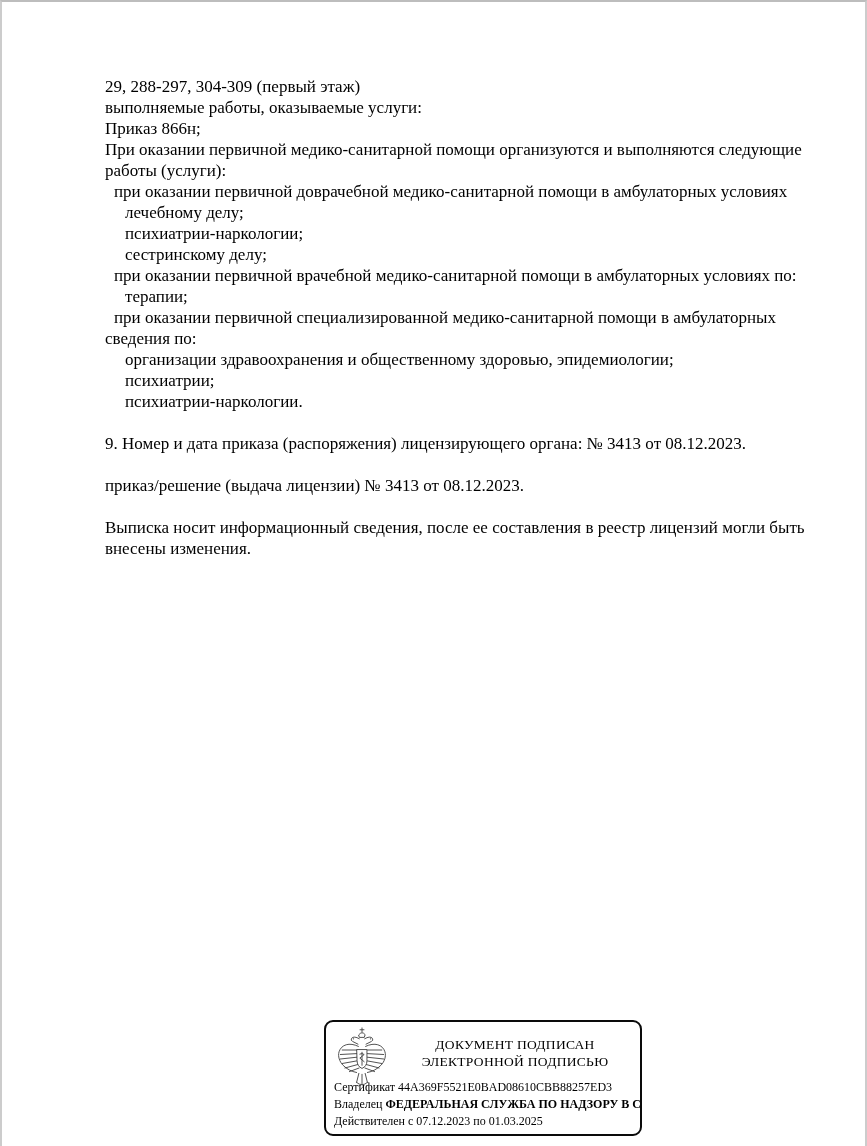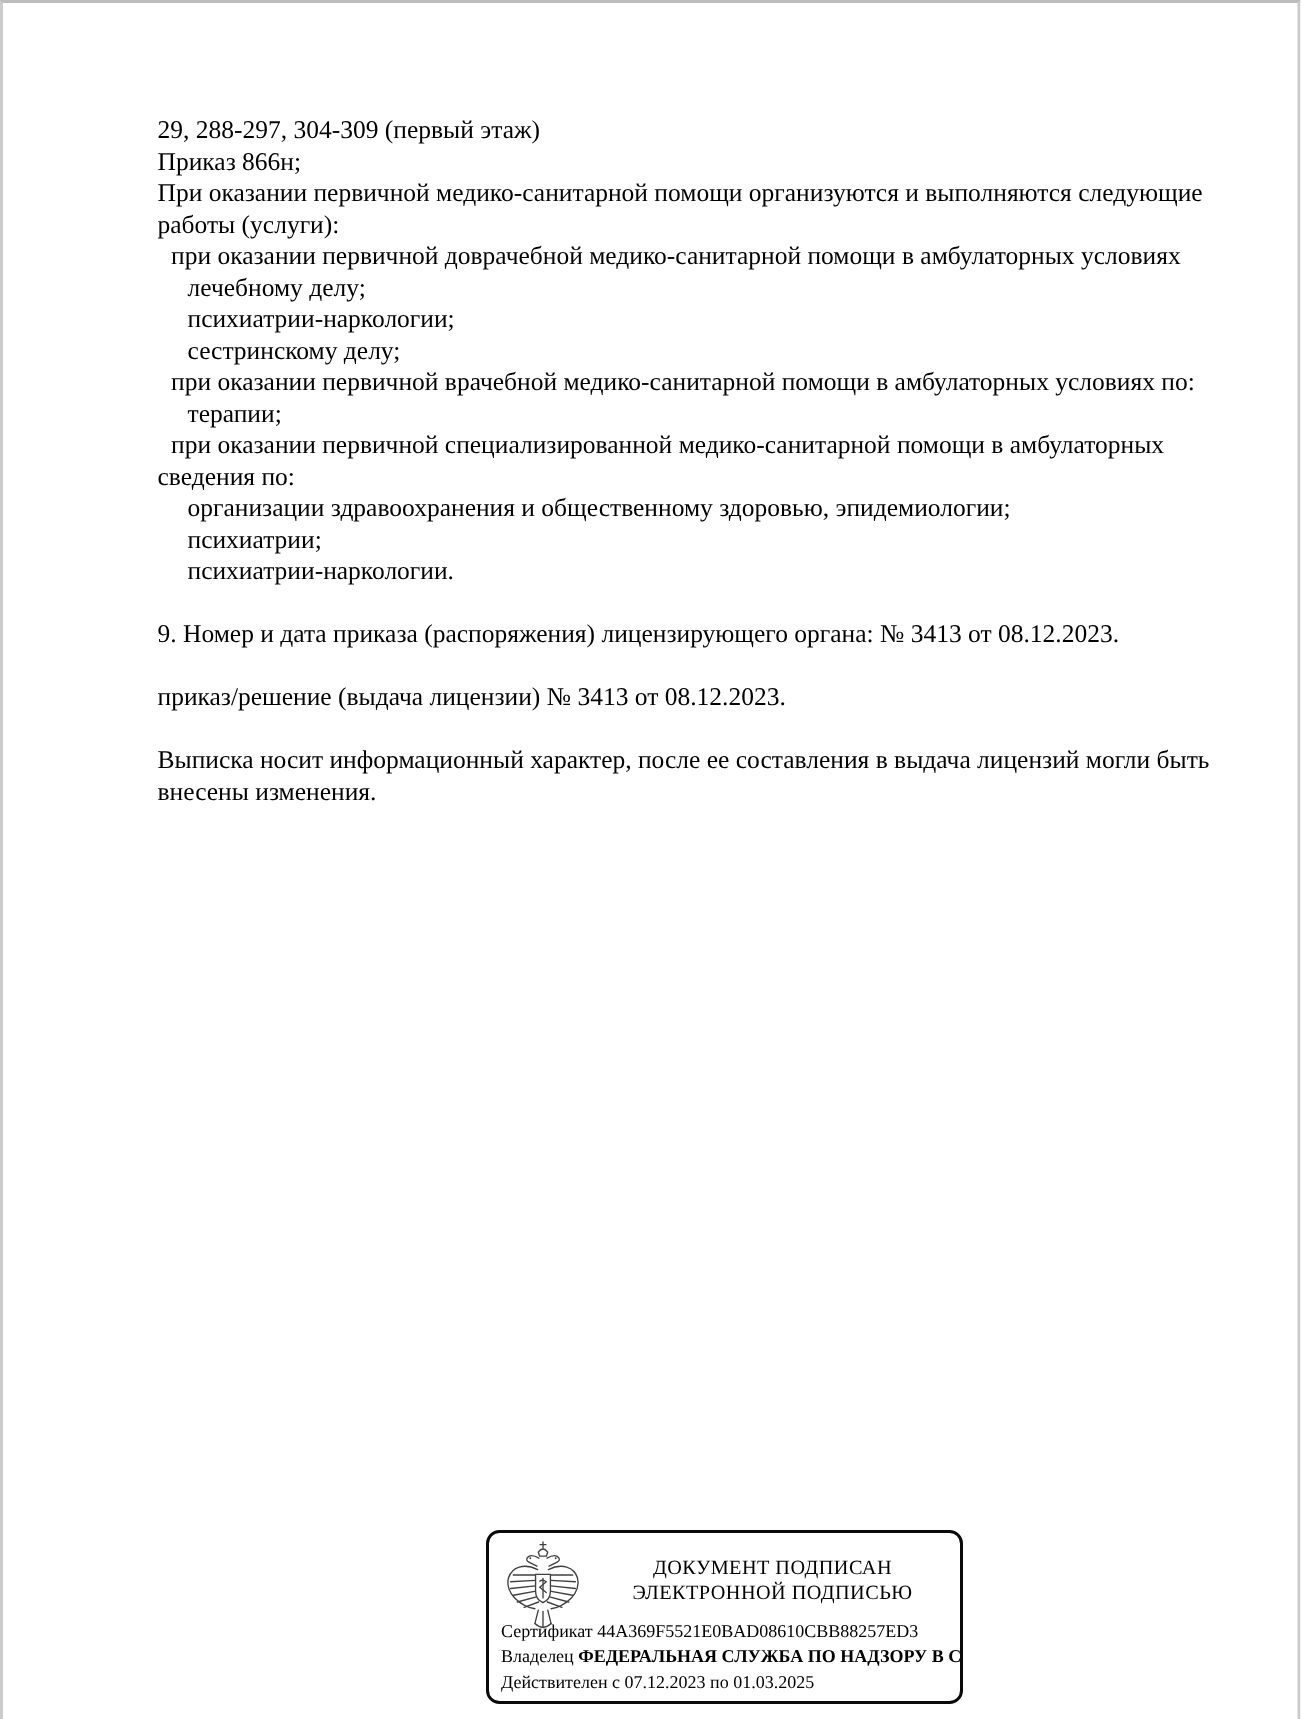--- a/index.html
+++ b/index.html
@@ -75,40 +75,41 @@
   .stamp-info .row { height: 17px; }
   .stamp-info b { font-weight: bold; }
 </style>
 </head>
 <body>
 
 <div class="page">
 
   <div class="doc-text">
       <div class="line ind0">29, 288-297, 304-309 (первый этаж)</div>
+      <div class="line ind0">выполняемые работы, оказываемые услуги:</div>
       <div class="line ind0">Приказ 866н;</div>
       <div class="line ind0">При оказании первичной медико-санитарной помощи организуются и выполняются следующие</div>
       <div class="line ind0">работы (услуги):</div>
       <div class="line ind1">при оказании первичной доврачебной медико-санитарной помощи в амбулаторных условиях</div>
       <div class="line ind2">лечебному делу;</div>
       <div class="line ind2">психиатрии-наркологии;</div>
       <div class="line ind2">сестринскому делу;</div>
       <div class="line ind1">при оказании первичной врачебной медико-санитарной помощи в амбулаторных условиях по:</div>
       <div class="line ind2">терапии;</div>
       <div class="line ind1">при оказании первичной специализированной медико-санитарной помощи в амбулаторных</div>
       <div class="line ind0">сведения по:</div>
       <div class="line ind2">организации здравоохранения и общественному здоровью, эпидемиологии;</div>
       <div class="line ind2">психиатрии;</div>
       <div class="line ind2">психиатрии-наркологии.</div>
       <div class="line ind0">&nbsp;</div>
       <div class="line ind0">9. Номер и дата приказа (распоряжения) лицензирующего органа: № 3413 от 08.12.2023.</div>
       <div class="line ind0">&nbsp;</div>
       <div class="line ind0">приказ/решение (выдача лицензии) № 3413 от 08.12.2023.</div>
       <div class="line ind0">&nbsp;</div>
-      <div class="line ind0">Выписка носит информационный характер, после ее составления в выдача лицензий могли быть</div>
+      <div class="line ind0">Выписка носит информационный сведения, после ее составления в реестр лицензий могли быть</div>
       <div class="line ind0">внесены изменения.</div>
     </div>
 
   <div class="stamp">
     <svg class="stamp-emblem" viewBox="0 0 60 72" xmlns="http://www.w3.org/2000/svg">
       <g stroke="#404040" fill="none" stroke-width="1" stroke-linecap="round">
 
         <line x1="30" y1="1.5" x2="30" y2="6"></line>
         <line x1="27.8" y1="3.5" x2="32.2" y2="3.5"></line>
         <path d="M26.5 9 Q30 4.5 33.5 9 L32.5 12 L27.5 12 Z"></path>

